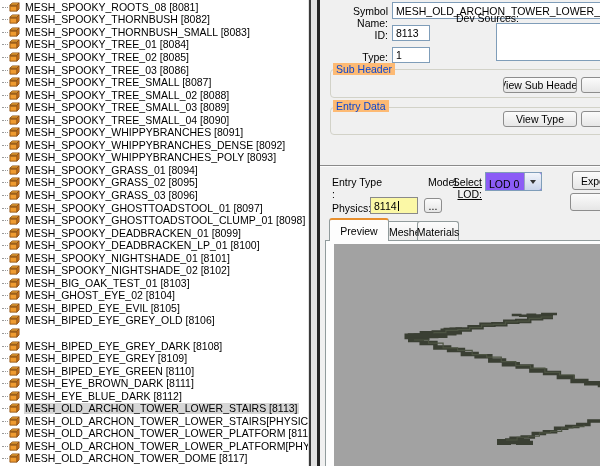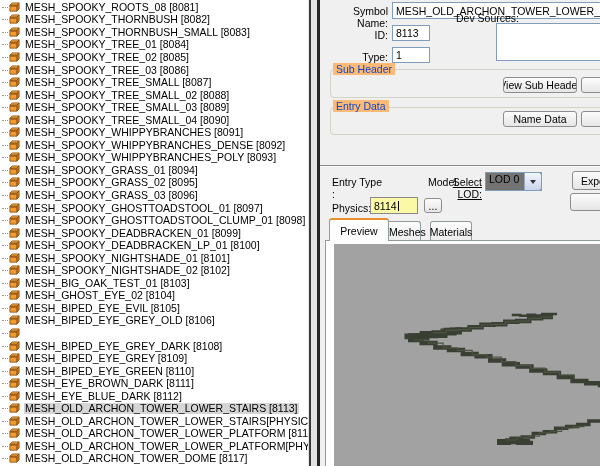--- a/index.html
+++ b/index.html
@@ -24,21 +24,21 @@
   .lbl{position:absolute;text-align:right;color:#000;}
   .xpinput{position:absolute;border:1px solid #7f9db9;background:#fff;font-family:"Liberation Sans",sans-serif;
            font-size:10.5px;padding:1px 3px;box-sizing:border-box;margin:0;}
   .xpbtn{position:absolute;border:1px solid #8d8d8d;border-radius:3px;background:linear-gradient(180deg,#fbfbfb,#e6e6e6);
          font-family:"Liberation Sans",sans-serif;font-size:10.5px;text-align:center;box-sizing:border-box;
          display:flex;align-items:center;justify-content:center;overflow:hidden;white-space:nowrap;}
   .gbox{position:absolute;border:1px solid #d2d2c8;border-radius:4px;background:transparent;box-sizing:border-box;}
   .glegend{position:absolute;color:var(--groupbox-label-blue);background:#fdba74;padding:0 3px;z-index:2;text-align:right;}
   .hline{position:absolute;left:0;width:280px;height:1px;}
 
-  .combo{position:absolute;border:1px solid #7f9db9;background:#737373;box-sizing:border-box;display:flex;align-items:flex-start;}
+  .combo{position:absolute;border:1px solid #7f9db9;background:#8b5cf6;box-sizing:border-box;display:flex;align-items:flex-end;}
   .combo .val{flex:1;padding-left:3px;}
   .combo .arrowbtn{width:16px;align-self:stretch;border-left:1px solid #9aa8c0;border-radius:0 2px 2px 0;
                    background:linear-gradient(180deg,#f2f5fb,#c9d4ea);display:flex;align-items:center;justify-content:center;}
   .combo .arrowbtn i{display:block;width:0;height:0;border-left:3.5px solid transparent;border-right:3.5px solid transparent;border-top:4px solid #333;}
 
   .yellowinput{position:absolute;border:1px solid #8a8a8a;background:var(--physics-field-yellow);box-sizing:border-box;
                display:flex;align-items:center;padding-left:3px;}
   .caret{display:inline-block;width:1px;height:10px;background:#000;margin-left:1px;}
 
   .tab{position:absolute;box-sizing:border-box;display:flex;align-items:center;justify-content:center;
@@ -443,21 +443,21 @@
     <div class="lbl" style="left:30px;top:51px;width:38px;">Type:</div>
     <input class="xpinput" style="left: 72px; top: 47px; width: 38px; height: 16px;" value="1">
 
     <div class="glegend" style="left:13px;top:63px;">Sub Header</div>
     <div class="gbox" style="left:10px;top:69px;width:284px;height:29px;"></div>
     <div class="xpbtn" style="left:183px;top:77px;width:74px;height:16px;">View Sub Header</div>
     <div class="xpbtn" style="left:261px;top:77px;width:40px;height:16px;"></div>
 
     <div class="glegend" style="left:13px;top:100px;">Entry Data</div>
     <div class="gbox" style="left:10px;top:107px;width:284px;height:28px;"></div>
-    <div class="xpbtn" style="left:183px;top:111px;width:74px;height:16px;">Name Data</div>
+    <div class="xpbtn" style="left:183px;top:111px;width:74px;height:16px;">View Type</div>
     <div class="xpbtn" style="left:261px;top:111px;width:40px;height:16px;"></div>
 
     <div class="hline" style="top:165px;background:#8a8a8a;"></div>
     <div class="hline" style="top:166px;background:#fdfdfd;"></div>
 
     <div class="lbl" style="left:12px;top:176px;width:52px;text-align:left;">Entry Type :</div>
     <div class="lbl" style="left:68px;top:176px;width:40px;text-align:left;margin-left:40px;">Model</div>
 
     <div class="lbl" style="left:108px;top:176px;width:54px;text-decoration:underline;">Select LOD:</div>
     <div class="combo" style="left:165px;top:172px;width:57px;height:19px;">
@@ -472,21 +472,21 @@
 
     <div class="lbl" style="left:12px;top:202px;width:42px;text-align:left;">Physics:</div>
     <div class="yellowinput" style="left:50px;top:197px;width:48px;height:17px;">
       <span>8114</span>
         <span class="caret"></span>
     </div>
     <div class="xpbtn" style="left:104px;top:198px;width:18px;height:15px;">...</div>
 
     <div class="tab active" style="left:9px;top:218px;width:60px;height:23px;">Preview</div>
     <div class="tab" style="left:55px;top:221px;width:46px;height:20px;">SubMeshes</div>
-    <div class="tab" style="left:110px;top:221px;width:42px;height:20px;">Materials</div>
+    <div class="tab" style="left:97px;top:221px;width:42px;height:20px;">Materials</div>
 
     <div class="tabpage" style="left:5px;top:240px;width:275px;height:226px;"></div>
     <div class="previewbox" style="left:14px;top:244px;width:266px;height:222px;">
       <svg id="render" width="266" height="222" viewBox="0 0 266 222">
           <path d="M223 70 L215.7 70.0 L215.7 69.9 L208.3 69.9 L208.3 71.5 L201.0 71.5 L201.0 70.8 L193.7 70.8 L193.7 71.8 L186.3 71.8 L186.3 71.1 L179.0 71.1 L179.0 72.3" fill="none" stroke="#3a3f33" stroke-width="2.5"></path>
           <path d="M219 73 L207.1 73.0 L207.1 74.3 L195.2 74.3 L195.2 77.1 L183.3 77.1 L183.3 77.8 L171.3 77.8 L171.3 80.2 L159.4 80.2 L159.4 80.7 L147.5 80.7 L147.5 83.3 L135.6 83.3 L135.6 85.4 L123.7 85.4 L123.7 86.0 L111.8 86.0 L111.8 88.4 L99.8 88.4 L99.8 89.2 L87.9 89.2 L87.9 91.5 L76.0 91.5 L76.0 93.6" fill="none" stroke="#3a3f33" stroke-width="4.5"></path>
           <path d="M128 87 L119.0 87.0 L119.0 87.9 L110.0 87.9 L110.0 90.5 L101.0 90.5 L101.0 90.8 L92.0 90.8 L92.0 92.8 L83.0 92.8 L83.0 93.1 L74.0 93.1 L74.0 95.3" fill="none" stroke="#3a3f33" stroke-width="7"></path>
           <path d="M74 96 L87.7 96.0 L87.7 99.0 L101.4 99.0 L101.4 103.5 L115.1 103.5 L115.1 105.9 L128.9 105.9 L128.9 109.9 L142.6 109.9 L142.6 112.2 L156.3 112.2 L156.3 116.4 L170.0 116.4 L170.0 120.2 L183.7 120.2 L183.7 122.6 L197.4 122.6 L197.4 126.6 L211.1 126.6 L211.1 129.1 L224.9 129.1 L224.9 133.1 L238.6 133.1 L238.6 136.9 L252.3 136.9 L252.3 139.2 L266.0 139.2 L266.0 143.3" fill="none" stroke="#3a3f33" stroke-width="4.5"></path>
           <path d="M219 73 L207.1 73.0 L207.1 74.3 L195.2 74.3 L195.2 77.2 L183.3 77.2 L183.3 77.9 L171.4 77.9 L171.4 80.3 L159.5 80.3 L159.5 80.9 L147.6 80.9 L147.6 83.5 L135.7 83.5 L135.7 85.6 L123.8 85.6 L123.8 86.3 L111.9 86.3 L111.9 88.7 L100.0 88.7 L100.0 89.5" fill="none" stroke="#4d5443" stroke-width="1.2"></path>
           <path d="M80 96 L94.5 96.0 L94.5 99.1 L109.1 99.1 L109.1 103.9 L123.6 103.9 L123.6 106.4 L138.2 106.4 L138.2 110.7 L152.7 110.7 L152.7 113.1 L167.3 113.1 L167.3 117.6 L181.8 117.6 L181.8 121.5 L196.4 121.5 L196.4 124.1 L210.9 124.1 L210.9 128.3 L225.5 128.3 L225.5 131.0 L240.0 131.0 L240.0 135.2" fill="none" stroke="#4d5443" stroke-width="1.2"></path>

